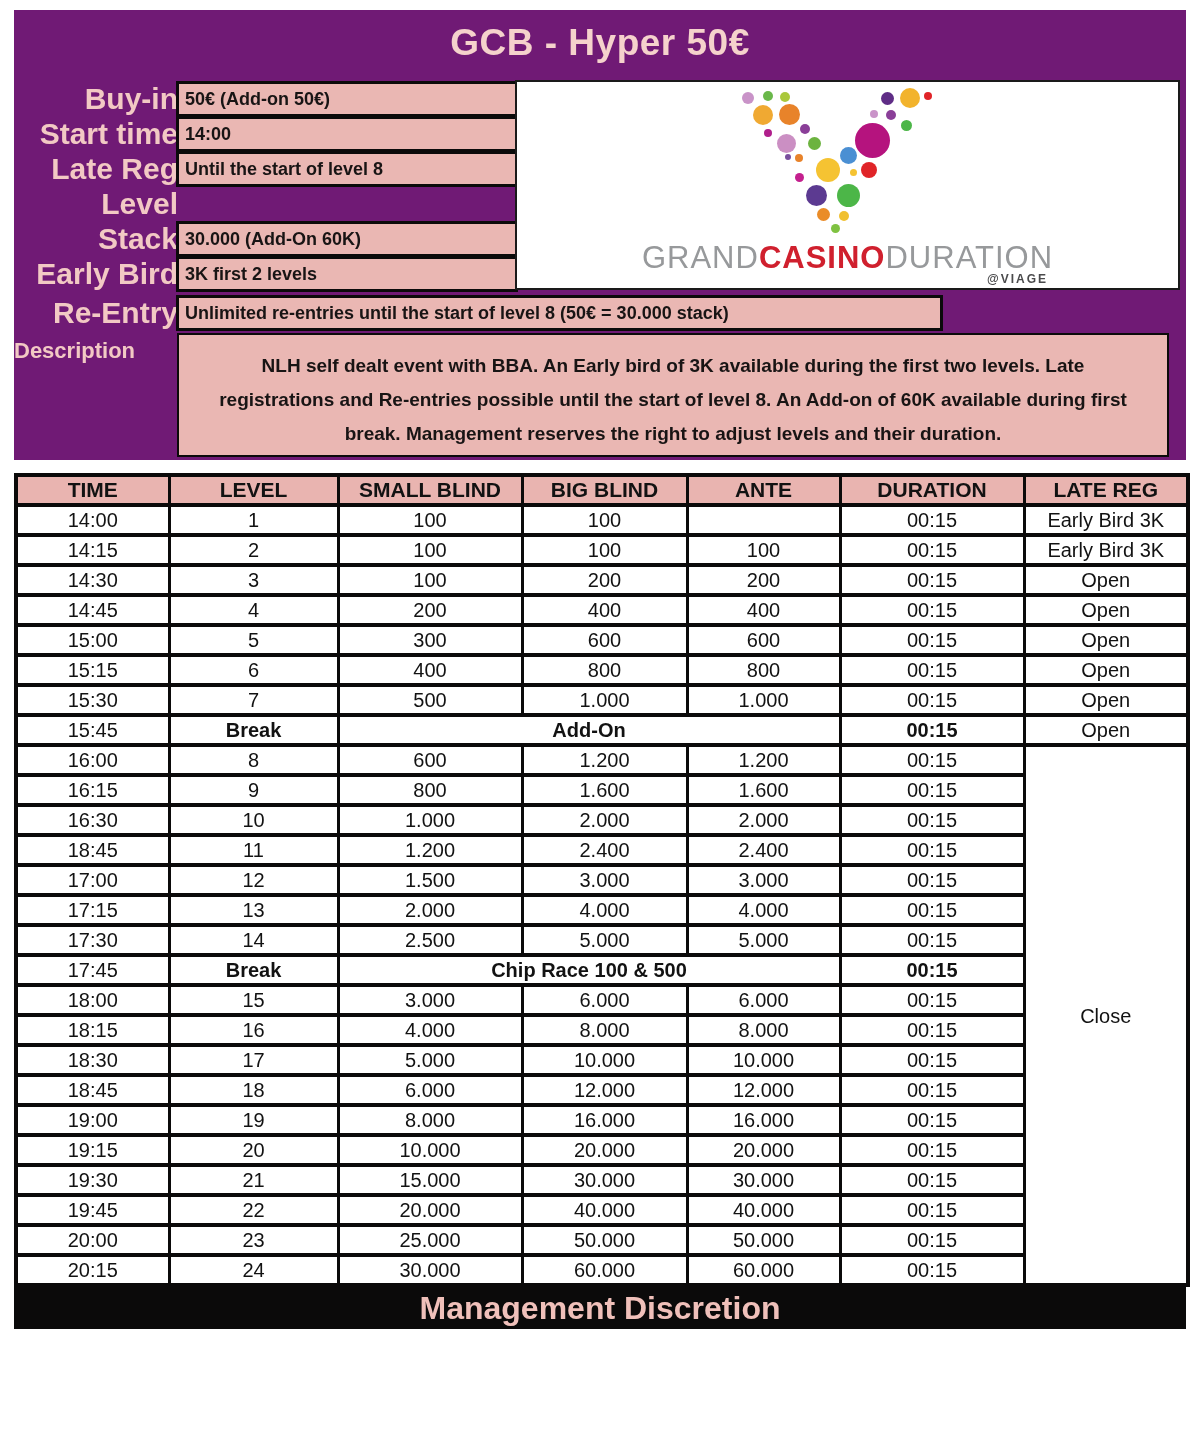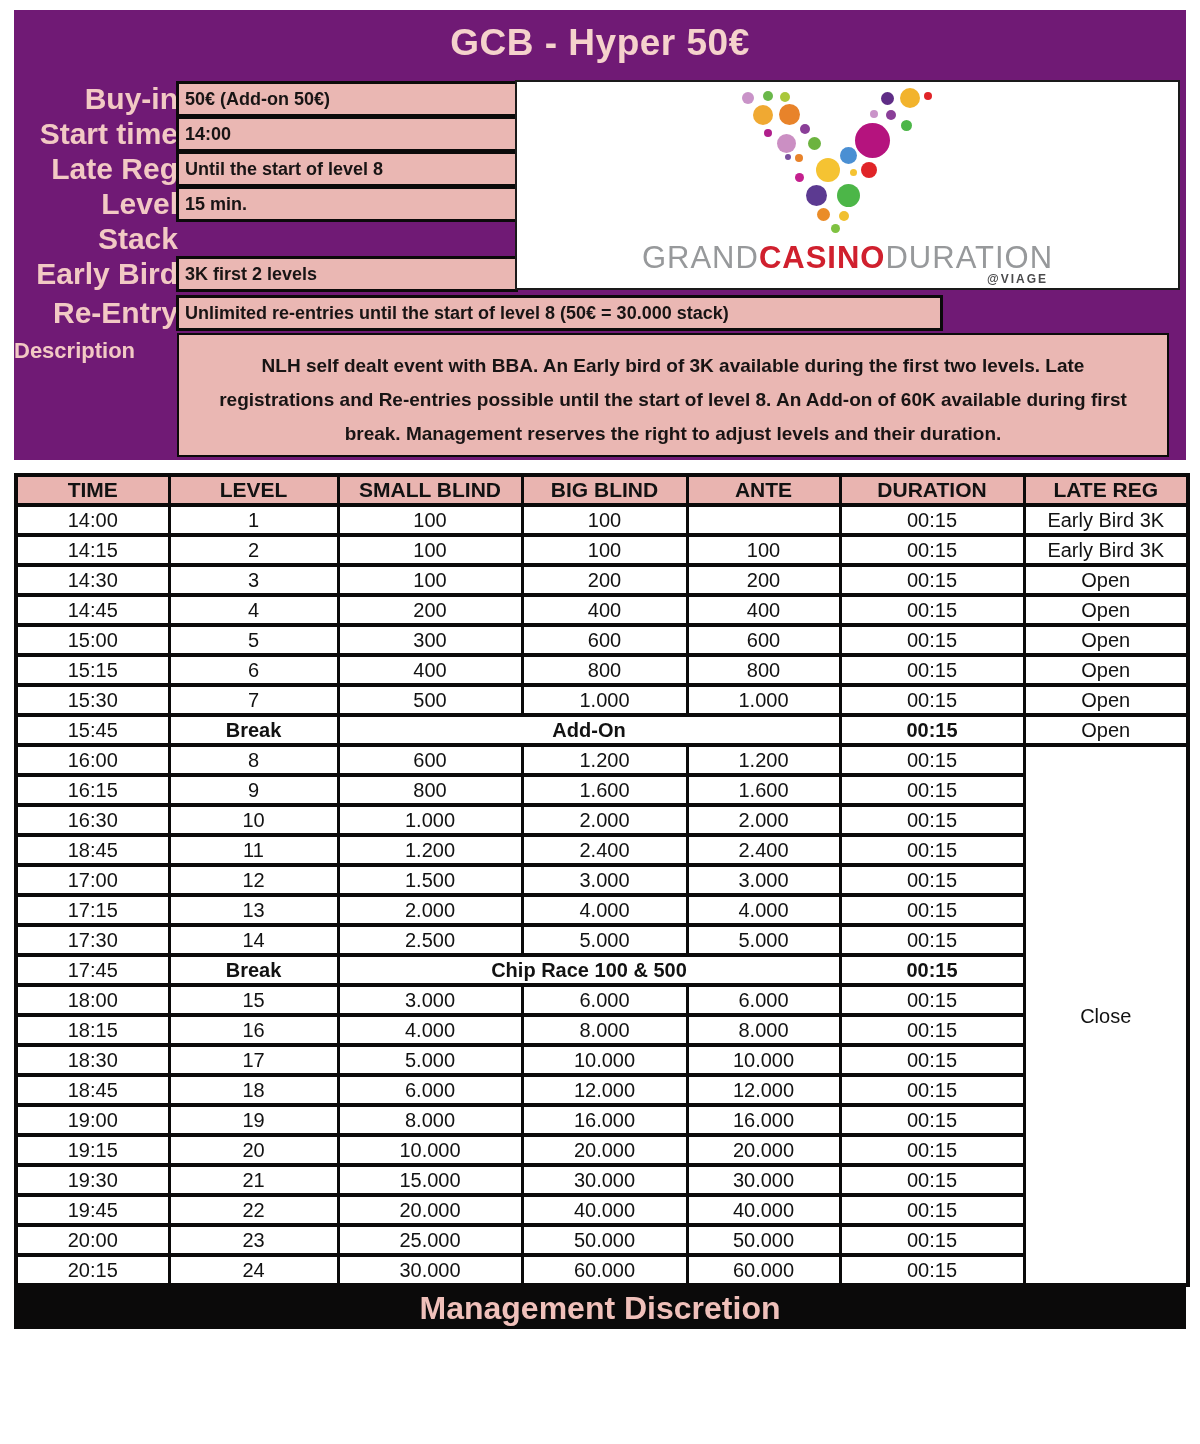--- a/index.html
+++ b/index.html
@@ -59,22 +59,22 @@
   <div class="header-block">
     <div class="title">GCB - Hyper 50€</div>
 
     <div class="info-label" style="top:72px">Buy-in</div>
     <div class="info-value" style="top:72px">50€ (Add-on 50€)</div>
     <div class="info-label" style="top:107px">Start time</div>
     <div class="info-value" style="top:107px">14:00</div>
     <div class="info-label" style="top:142px">Late Reg</div>
     <div class="info-value" style="top:142px">Until the start of level 8</div>
     <div class="info-label" style="top:177px">Level</div>
-    <div class="info-value" style="top:177px">15 min.</div>
     <div class="info-label" style="top:212px">Stack</div>
+    <div class="info-value" style="top:212px">30.000 (Add-On 60K)</div>
     <div class="info-label" style="top:247px">Early Bird</div>
     <div class="info-value" style="top:247px">3K first 2 levels</div>
 
     <div class="info-label" style="top:286px">Re-Entry</div>
     <div class="info-value wide" style="top:286px">Unlimited re-entries until the start of level 8 (50€ = 30.000 stack)</div>
 
     <div class="desc-label">Description</div>
     <div class="desc-box">NLH self dealt event with BBA. An Early bird of 3K available during the first two levels. Late registrations and Re-entries possible until the start of level 8. An Add-on of 60K available during first break. Management reserves the right to adjust levels and their duration.</div>
 
     <div class="logo-box">

